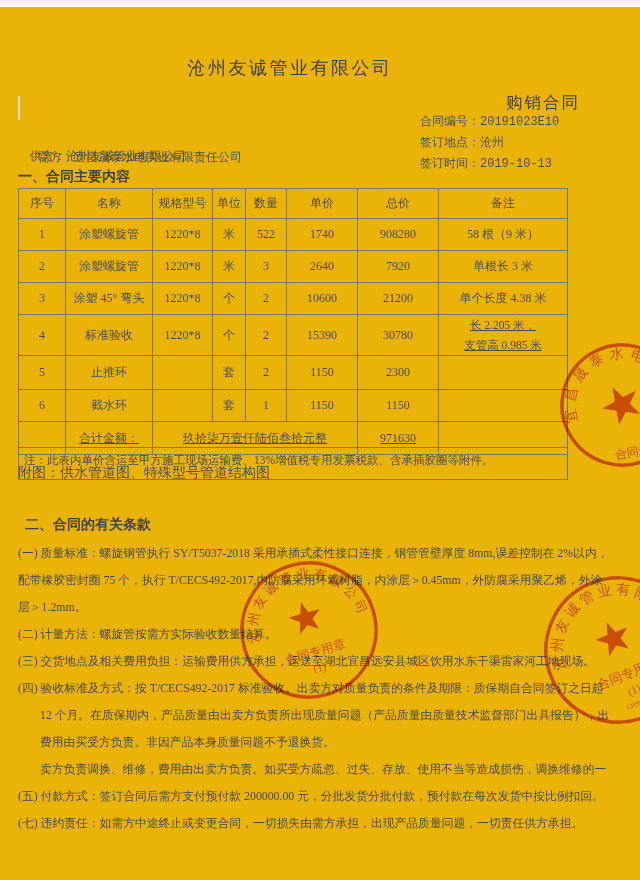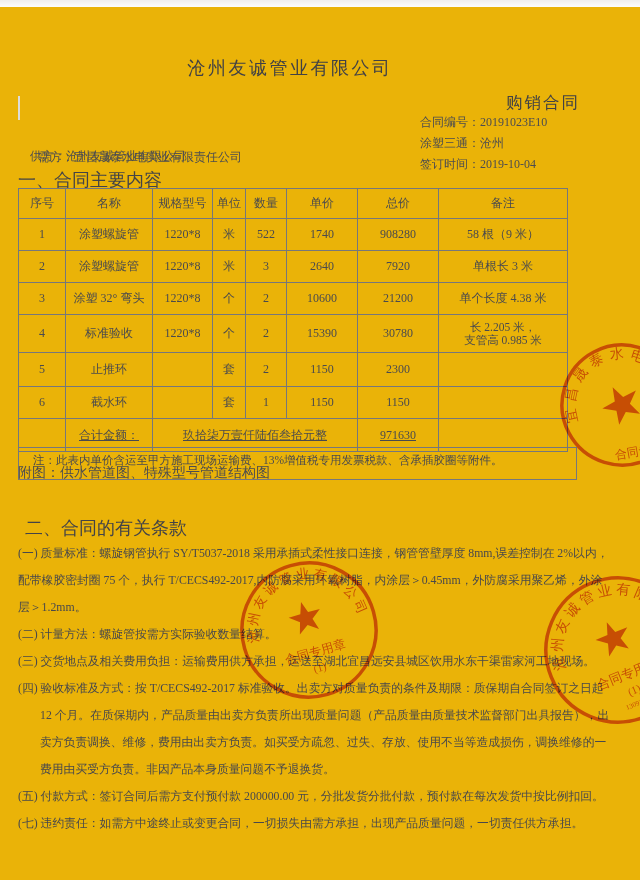--- a/index.html
+++ b/index.html
@@ -18,41 +18,41 @@
   .abs{position:absolute;}
   .company-title{
     left:0;top:56px;width:580px;text-align:center;
     font-size:18px;letter-spacing:2.5px;color:#414145;
   }
   .doc-title{
     left:0;top:92px;width:580px;text-align:right;
     font-size:16.5px;letter-spacing:2px;color:#414145;
   }
   .meta{font-size:12px;color:#4c4c50;white-space:nowrap;}
-  .meta-right{left:420px;top:112px;line-height:21px;}
-  .sec-title{font-size:18px;font-weight:normal;color:#434347;white-space:nowrap;}
+  .meta-right{left:420px;top:112px;line-height:21px;font-family:Liberation Mono, monospace;}
+  .sec-title{font-size:14px;font-weight:bold;color:#434347;white-space:nowrap;}
   table.items{
     position:absolute;left:18px;top:188px;
     border-collapse:collapse;table-layout:fixed;width:549px;
     font-size:12px;color:#4a4a4e;
   }
   table.items th,table.items td{
     border:1px solid #76777b;
     text-align:center;vertical-align:middle;
     padding:0 2px;font-weight:normal;
     overflow:hidden;
   }
   table.items th{height:29px;}
   .r{height:32px;}
   .r4{height:38px;}
-  .remark2{white-space:pre-line;font-size:11.5px;line-height:13px;}
+  .remark2{white-space:pre-line;font-size:11.5px;line-height:20px;text-decoration:underline;}
   .note-box{
     left:18px;top:447px;width:539px;height:22px;
     border:1px solid #76777b;
-    padding:5px 4px 4px 14px;
+    padding:5px 4px 4px 5px;
     font-size:11.5px;white-space:nowrap;color:#4a4a4e;
   }
   .attach-line{left:18px;top:464px;font-size:14px;white-space:nowrap;}
   .terms{left:18px;top:540px;width:610px;font-size:11.8px;color:#48484c;}
   .term-line{line-height:27px;white-space:nowrap;}
   .term-line.indent{padding-left:22px;}
   .smudge{left:18px;top:96px;width:2px;height:24px;background:#dcdcda;}
   .stamp{position:absolute;mix-blend-mode:multiply;opacity:.78;pointer-events:none;}
   .stamp text{font-family:"Liberation Serif","DejaVu Serif",serif;fill:#cf463c;}
 </style>
@@ -64,22 +64,22 @@
   <div class="abs smudge"></div>
 
   <div class="abs company-title">沧州友诚管业有限公司</div>
   <div class="abs doc-title">购销合同</div>
 
   <div class="abs meta" style="left:30px;top:116px;margin-top:32px;">供方：沧州友诚管业有限公司</div>
   <div class="abs meta" style="left:38px;top:149px;">需方：宜昌晟泰水电实业有限责任公司</div>
 
   <div class="abs meta meta-right">
     <div>合同编号：20191023E10</div>
-    <div>涂塑三通：沧州</div>
-    <div>签订时间：2019-10-04</div>
+    <div>签订地点：沧州</div>
+    <div>签订时间：2019-10-13</div>
   </div>
 
   <div class="abs sec-title" style="left:18px;top:168px;">一、合同主要内容</div>
 
   <table class="items">
     <colgroup>
       <col style="width:47px">
         <col style="width:87px">
         <col style="width:60px">
         <col style="width:33px">
@@ -114,21 +114,21 @@
       <td>涂塑螺旋管</td>
       <td>1220*8</td>
       <td>米</td>
       <td>3</td>
       <td>2640</td>
       <td>7920</td>
       <td>单根长 3 米</td>
     </tr>
     <tr class="r">
       <td>3</td>
-      <td>涂塑 32° 弯头</td>
+      <td>涂塑 45° 弯头</td>
       <td>1220*8</td>
       <td>个</td>
       <td>2</td>
       <td>10600</td>
       <td>21200</td>
       <td>单个长度 4.38 米</td>
     </tr>
     <tr class="r r4">
       <td>4</td>
       <td>标准验收</td>
@@ -177,22 +177,22 @@
   <div class="abs sec-title" style="left:25px;top:516px;">二、合同的有关条款</div>
 
   <div class="abs terms">
     <div class="term-line">(一) 质量标准：螺旋钢管执行 SY/T5037-2018 采用承插式柔性接口连接，钢管管壁厚度 8mm,误差控制在 2%以内，</div>
     <div class="term-line">配带橡胶密封圈 75 个，执行 T/CECS492-2017,内防腐采用环氧树脂，内涂层＞0.45mm，外防腐采用聚乙烯，外涂</div>
     <div class="term-line">层＞1.2mm。</div>
     <div class="term-line">(二) 计量方法：螺旋管按需方实际验收数量结算。</div>
     <div class="term-line">(三) 交货地点及相关费用负担：运输费用供方承担，运送至湖北宜昌远安县城区饮用水东干渠雷家河工地现场。</div>
     <div class="term-line">(四) 验收标准及方式：按 T/CECS492-2017 标准验收。出卖方对质量负责的条件及期限：质保期自合同签订之日起</div>
     <div class="term-line indent">12 个月。在质保期内，产品质量由出卖方负责所出现质量问题（产品质量由质量技术监督部门出具报告），出</div>
+    <div class="term-line indent">费用由买受方负责。非因产品本身质量问题不予退换货。</div>
     <div class="term-line indent">卖方负责调换、维修，费用由出卖方负责。如买受方疏忽、过失、存放、使用不当等造成损伤，调换维修的一</div>
-    <div class="term-line indent">费用由买受方负责。非因产品本身质量问题不予退换货。</div>
     <div class="term-line">(五) 付款方式：签订合同后需方支付预付款 200000.00 元，分批发货分批付款，预付款在每次发货中按比例扣回。</div>
     <div class="term-line">(七) 违约责任：如需方中途终止或变更合同，一切损失由需方承担，出现产品质量问题，一切责任供方承担。</div>
   </div>
 
   <svg class="stamp" style="left:545px;top:335px;" width="150" height="150" viewBox="0 0 150 150">
     <g transform="rotate(-28 77 70)">
       <circle cx="77" cy="70" r="60" fill="none" stroke="#cf463c" stroke-width="3.5"></circle>
       <path id="arcA" d="M 30,70 A 47,47 0 1 1 124,70" fill="none"></path>
       <text font-size="14" textLength="152">
         <textPath href="#arcA" startOffset="6">宜昌晟泰水电实业</textPath>

